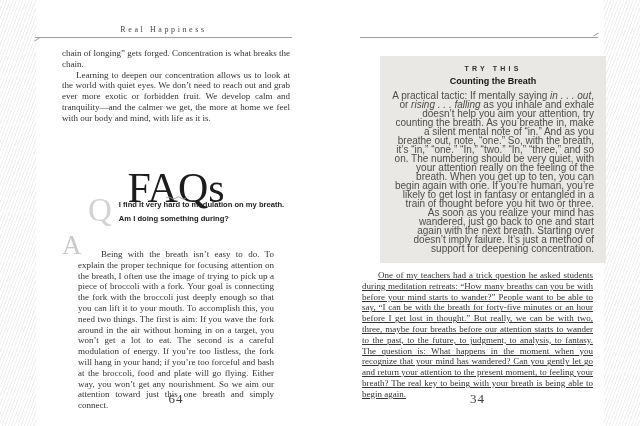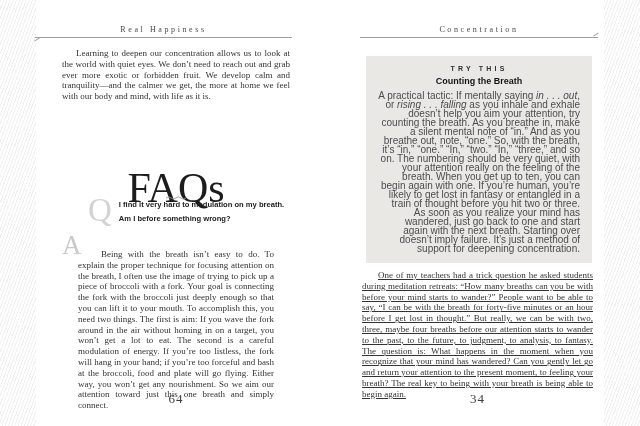--- a/index.html
+++ b/index.html
@@ -68,21 +68,21 @@
   .page-num {
     position:absolute; top:387px; text-align:center;
     font-size:13px; letter-spacing:1px; color:#3d3d3d;
   }
   #left-page .page-num { left:26px; width:228px; }
   #right-page .page-num { left:26px; width:231px; }
 
   
   #rp-content { position:absolute; left:26px; top:52px; width:231px; }
   #try-box {
-    margin-left:4px; width:226px; box-sizing:border-box;
+    margin-left:18px; width:226px; box-sizing:border-box;
     background:#e9e8e5; padding:9px 12px 10px;
   }
   .box-kicker {
     text-align:center; font-family:"Liberation Sans", sans-serif; font-weight:700;
     font-size:7px; letter-spacing:3.2px; color:#2f2f2f;
   }
   .box-title {
     text-align:center; font-family:"Liberation Sans", sans-serif; font-weight:700;
     font-size:9px; color:#141414; margin-top:4px;
   }
@@ -101,48 +101,48 @@
   <div class="edge" id="edge-left"></div>
   <div class="edge" id="edge-right"></div>
 
   <div class="page" id="left-page">
     <div class="running-head">Real Happiness</div>
     <div class="head-rule">
       <span class="tick tick-left"></span>
     </div>
 
     <div class="serif-body" id="lp-body">
+      <p>chain of longing” gets forged. Concentration is what breaks the chain.</p>
       <p class="indent">Learning to deepen our concentration allows us to look at the world with quiet eyes. We don’t need to reach out and grab ever more exotic or forbidden fruit. We develop calm and tranquility—and the calmer we get, the more at home we feel with our body and mind, with life as it is.</p>
     </div>
 
     <div id="faq-heading">FAQs</div>
     <div id="squiggle">
       <svg width="22" height="6" viewBox="0 0 22 6">
           <path d="M1 3 Q3.5 0.5 6 3 T11 3 T16 3 T21 3" fill="none" stroke="#999999" stroke-width="0.9"></path>
         </svg>
     </div>
 
     <div id="question">
       <span class="dropcap-q">Q</span>
       <span class="q-lines">
         <span>I find it very hard to modulation on my breath.</span><br>
-        <span>Am I before something wrong?</span>
+        <span>Am I doing something during?</span>
       </span>
     </div>
 
     <div class="serif-body" id="answer">
       <span class="dropcap-a">A</span>
       <p>Being with the breath isn’t easy to do. To explain the proper technique for focusing attention on the breath, I often use the image of trying to pick up a piece of broccoli with a fork. Your goal is connecting the fork with the broccoli just deeply enough so that you can lift it to your mouth. To accomplish this, you need two things. The first is aim: If you wave the fork around in the air without homing in on a target, you won’t get a lot to eat. The second is a careful modulation of energy. If you’re too listless, the fork will hang in your hand; if you’re too forceful and bash at the broccoli, food and plate will go flying. Either way, you won’t get any nourishment. So we aim our attention toward just this one breath and simply connect.</p>
     </div>
 
     <div class="page-num">64</div>
   </div>
 
   <div class="page" id="right-page">
-    <div class="running-head">Concentration</div>
     <div class="head-rule">
       <span class="tick tick-right"></span>
     </div>
 
     <div id="rp-content">
       <div id="try-box">
         <div class="box-kicker">TRY THIS</div>
         <div class="box-title">Counting the Breath</div>
         <div class="box-body">
           <span>A practical tactic: If mentally saying </span><span class="it">in . . . out</span><span>, or </span><span class="it">rising . . . falling</span><span> as you inhale and exhale doesn’t help you aim your attention, try counting the breath. As you breathe in, make a silent mental note of “in.” And as you breathe out, note, “one.” So, with the breath, it’s “in,” “one.” “In,” “two.” “In,” “three,” and so on. The numbering should be very quiet, with your attention really on the feeling of the breath. When you get up to ten, you can begin again with one. If you’re human, you’re likely to get lost in fantasy or entangled in a train of thought before you hit two or three. As soon as you realize your mind has wandered, just go back to one and start again with the next breath. Starting over doesn’t imply failure. It’s just a method of support for deepening concentration.</span>

